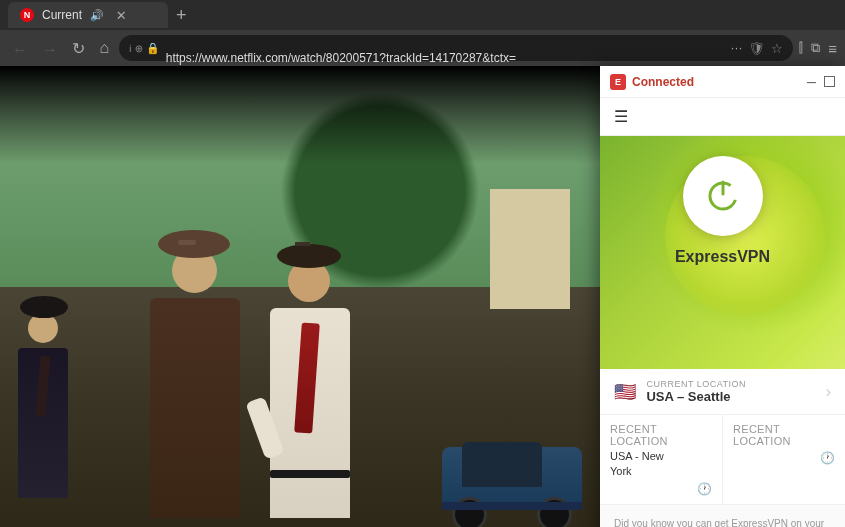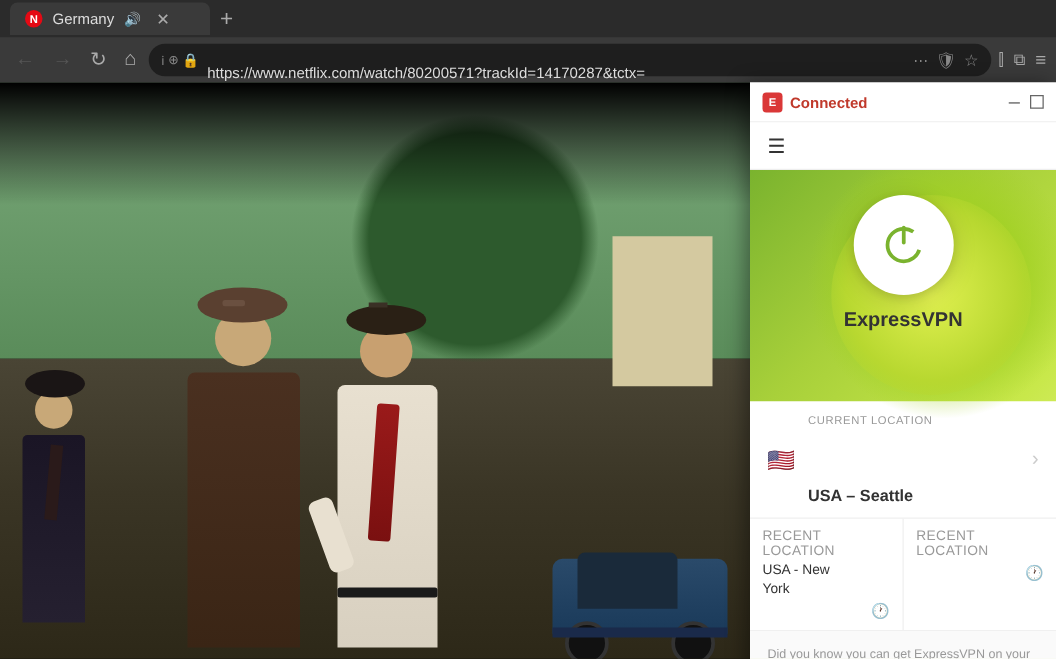--- a/index.html
+++ b/index.html
@@ -72,21 +72,21 @@
 
     .vpn-status-text { color: #333; font-size: 16px; font-weight: 600; margin-top: 12px; position: relative; z-index: 2; }
 
     .vpn-locations { width: 100%; background: #fff; margin-top: auto; }
 
     
     .current-location { padding: 10px 14px; display: flex; align-items: center; gap: 10px; border-bottom: 1px solid #f0f0f0; }
     .location-flag { font-size: 18px; }
     .location-info { flex: 1; }
     .location-label { font-size: 9px; color: #999; text-transform: uppercase; letter-spacing: 0.5px; }
-    .location-name { font-size: 13px; font-weight: 600; color: #333; margin-top: 48px; }
+    .location-name { font-size: 13px; font-weight: 600; color: #333; }
     .location-arrow { color: #ccc; font-size: 16px; }
 
     
     .recent-locations { display: flex; border-bottom: 1px solid #f0f0f0; }
     .recent-location-item { flex: 1; padding: 8px 10px; border-right: 1px solid #f0f0f0; }
     .recent-location-item:last-child { border-right: none; }
     .recent-label { font-size: 11px; color: #999; text-transform: uppercase; letter-spacing: 0.3px; }
     .recent-name { font-size: 11px; color: #333; font-weight: 500; margin-top: 2px; line-height: 1.3; }
     .recent-location-bottom { display: flex; align-items: flex-end; justify-content: space-between; margin-top: 4px; }
     .clock-icon { color: #bbb; font-size: 12px; }
@@ -97,21 +97,21 @@
   </style>
 </head>
 <body>
 
 <div class="browser-chrome">
   <div class="browser-tab-bar">
     <div class="browser-tab">
       <div class="tab-favicon">
         <span class="tab-favicon-n">N</span>
       </div>
-      <span class="tab-title">Germany</span>
+      <span class="tab-title">Current</span>
       <span class="tab-audio">🔊</span>
       <span class="tab-close">✕</span>
     </div>
     <span class="tab-new">+</span>
   </div>
 
   <div class="browser-toolbar">
     <span class="nav-btn disabled">←</span>
     <span class="nav-btn disabled">→</span>
     <span class="nav-btn">↻</span>

